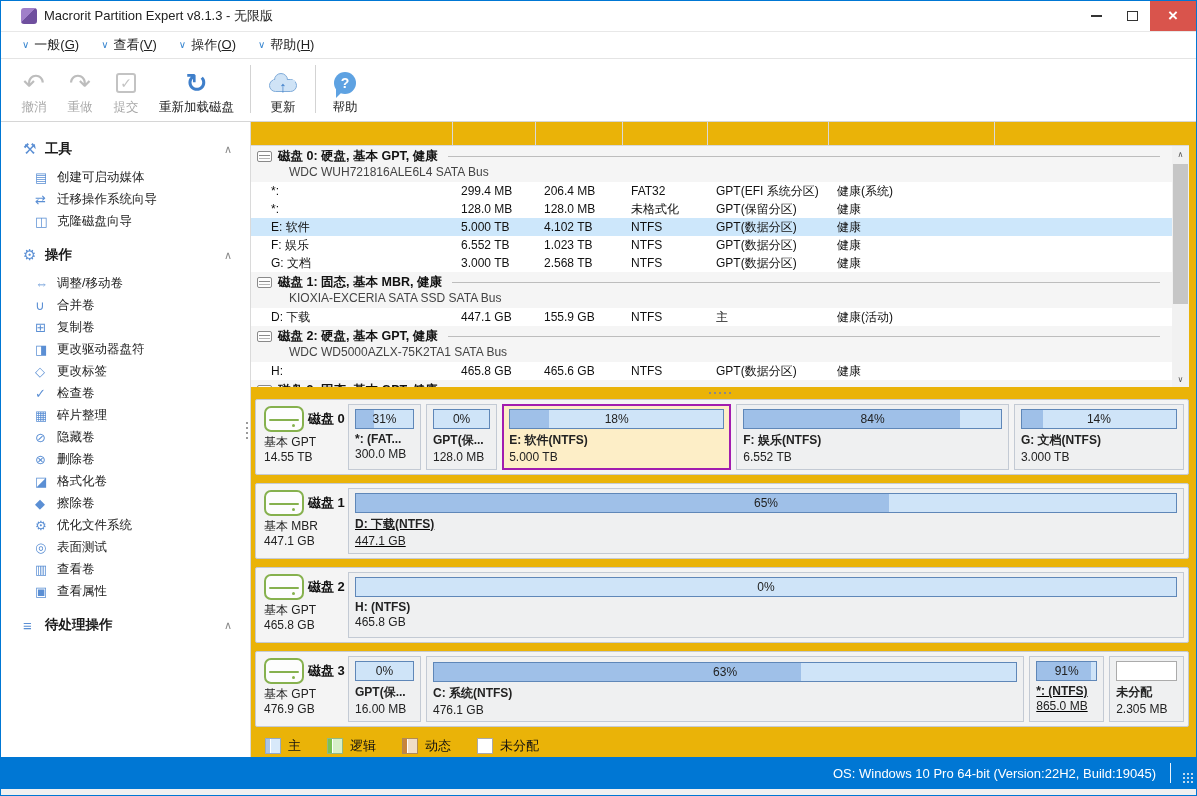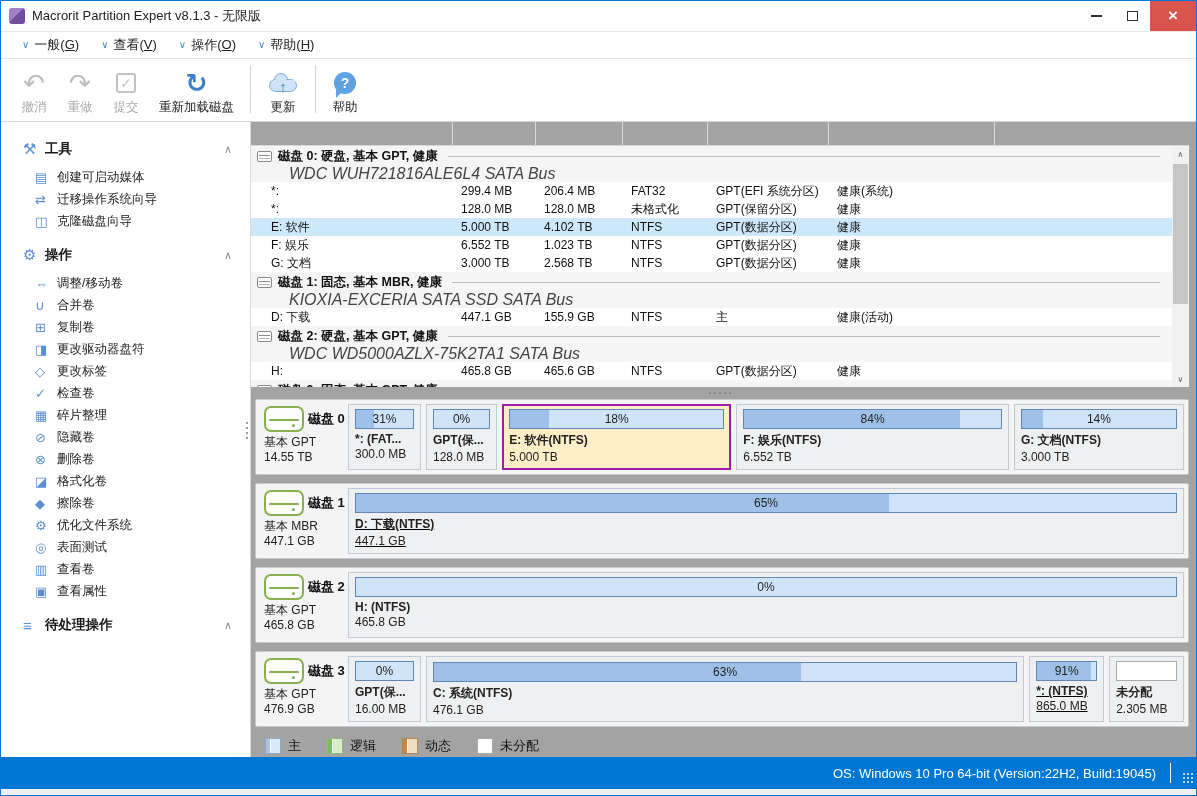--- a/index.html
+++ b/index.html
@@ -1,20 +1,20 @@
 <!DOCTYPE html>
 <html><head>
 <meta charset="utf-8">
 <style>
   html,body{margin:0;padding:0;background:#cfd8e0;}
   *{box-sizing:border-box;font-family:"Liberation Sans","DejaVu Sans",sans-serif;}
   .window{position:relative;width:1197px;height:796px;background:#fff;border:1px solid #0077d4;overflow:hidden;}
 
   
-  .titlebar{height:30px;display:flex;align-items:center;padding-left:8px;background:#fff;}
+  .titlebar{height:30px;display:flex;align-items:center;padding-left:20px;background:#fff;}
   .appicon{width:16px;height:16px;border-radius:3px;background:linear-gradient(135deg,#a07fc9 45%,#6f4f9e 45%);margin-right:7px;flex:0 0 auto;}
   .title{font-size:13px;color:#222;flex:1 1 auto;white-space:nowrap;}
   .wbtns{display:flex;align-items:stretch;height:30px;}
   .wb{width:36px;display:flex;align-items:center;justify-content:center;}
   .wb-min i{display:block;width:11px;height:2px;background:#333;}
   .wb-max i{display:block;width:11px;height:10px;border:1px solid #333;background:#fff;}
   .wb-close{width:46px;background:#d9544c;color:#fff;font-size:17px;font-weight:bold;}
 
   
   .menubar{height:28px;display:flex;align-items:center;gap:4px;padding-left:12px;border-top:1px solid #e8e8e8;border-bottom:1px solid #e4e4e4;background:#fff;}
@@ -46,36 +46,36 @@
   .sec-hdr{display:flex;align-items:center;height:26px;padding:0 18px 0 22px;}
   .sec-ico{color:#5b8fd4;font-size:15px;width:22px;}
   .sec-title{font-size:13.5px;font-weight:bold;color:#1a1a1a;flex:1;}
   .sec-chev{color:#8a8a8a;font-size:11px;}
   .sec-items{padding:4px 0 10px;}
   .sitem{display:flex;align-items:center;height:22px;padding-left:34px;font-size:12.5px;color:#222;}
   .sitem .sico{color:#5b8fd4;width:22px;font-size:13px;text-align:left;}
   .side-grip{position:absolute;right:2px;top:300px;display:flex;flex-direction:column;gap:3px;}
   .side-grip i{width:2px;height:2px;background:#9a9a9a;}
 
-  .main{flex:1;display:flex;flex-direction:column;padding-right:7px;background:#a3a3a3;min-width:0;}
+  .main{flex:1;display:flex;flex-direction:column;padding-right:7px;background:#eab308;min-width:0;}
 
   
   .tablearea{height:274px;position:relative;}
   .thead{display:grid;grid-template-columns:202px 83px 87px 85px 121px 166px 1fr;height:24px;border-bottom:1px solid #d9d9d9;}
   .thcell{font-size:12.5px;color:#222;display:flex;align-items:center;padding-left:8px;border-right:1px solid #d9d9d9;}
   .thcell:last-child{border-right:none;}
   .tlist{position:absolute;top:24px;left:0;right:17px;bottom:0;overflow:hidden;}
   .tgroup{background:#f5f5f5;height:36px;padding-top:2px;}
   .tg-line1{display:flex;align-items:center;height:17px;padding-left:6px;}
   .drive-sm{width:15px;height:11px;border:1px solid #8a8a8a;border-radius:2px;margin-right:6px;position:relative;background:#fdfdfd;flex:0 0 auto;}
   .drive-sm:before{content:"";position:absolute;left:1px;right:1px;top:3px;height:1px;background:#8a8a8a;}
   .drive-sm:after{content:"";position:absolute;left:1px;right:1px;top:6px;height:1px;background:#b5b5b5;}
   .tg-title{font-size:12.5px;font-weight:bold;color:#111;white-space:nowrap;}
   .tg-rule{flex:1;height:1px;background:#bdbdbd;margin:0 12px 0 10px;}
-  .tg-sub{font-size:16px;color:#444;padding-left:38px;height:16px;white-space:nowrap;font-style:italic;}
+  .tg-sub{font-size:12px;color:#444;padding-left:38px;height:16px;white-space:nowrap;}
   .trow{display:grid;grid-template-columns:202px 83px 87px 85px 121px 166px 1fr;height:18px;background:#fff;}
   .trow.sel{background:#cde7fb;}
   .tcell{font-size:12px;color:#111;display:flex;align-items:center;padding-left:8px;white-space:nowrap;overflow:hidden;}
   .tcell.c0{padding-left:20px;}
   .vscroll{position:absolute;top:24px;right:0;bottom:0;width:17px;background:#f1f1f1;}
   .varrow{height:16px;display:flex;align-items:center;justify-content:center;font-size:8px;color:#555;}
   .varrow.down{position:absolute;bottom:0;left:0;right:0;}
   .vthumb{position:absolute;top:18px;left:1px;width:15px;height:140px;background:#c6c6c6;}
 
   

